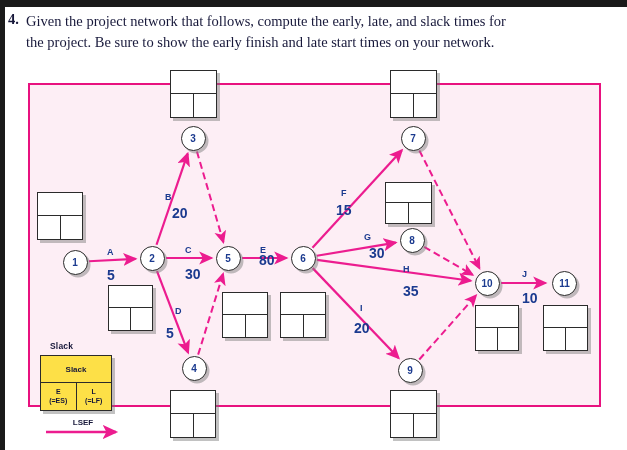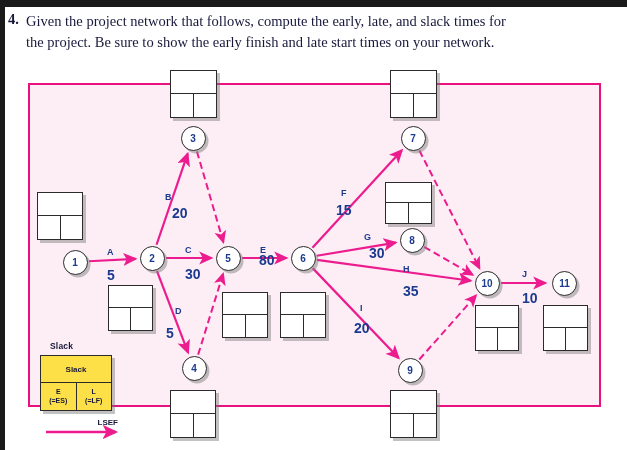--- a/index.html
+++ b/index.html
@@ -79,21 +79,21 @@
   }
   .legend-box .lg-bot{height:50%;display:flex;box-sizing:border-box;}
   .legend-box .lg-bot .c{
     flex:1;display:flex;flex-direction:column;align-items:center;justify-content:center;
     font-family:"Liberation Sans", sans-serif;font-size:7px;font-weight:700;
     color:#17183a;line-height:1.15;
   }
   .legend-box .lg-bot .c.left{border-right:1.8px solid #2b2b2b;}
   .legend-foot{
     position:absolute;left:48px;top:418px;width:70px;
-    display:flex;justify-content:flex-end;
+    display:flex;justify-content:center;
     font-family:"Liberation Sans", sans-serif;font-size:8px;font-weight:700;color:#17183a;
   }
 </style>
 </head>
 <body>
 
 <div id="root">
 
   <div class="topbar"></div>
   <div class="leftbar"></div>

